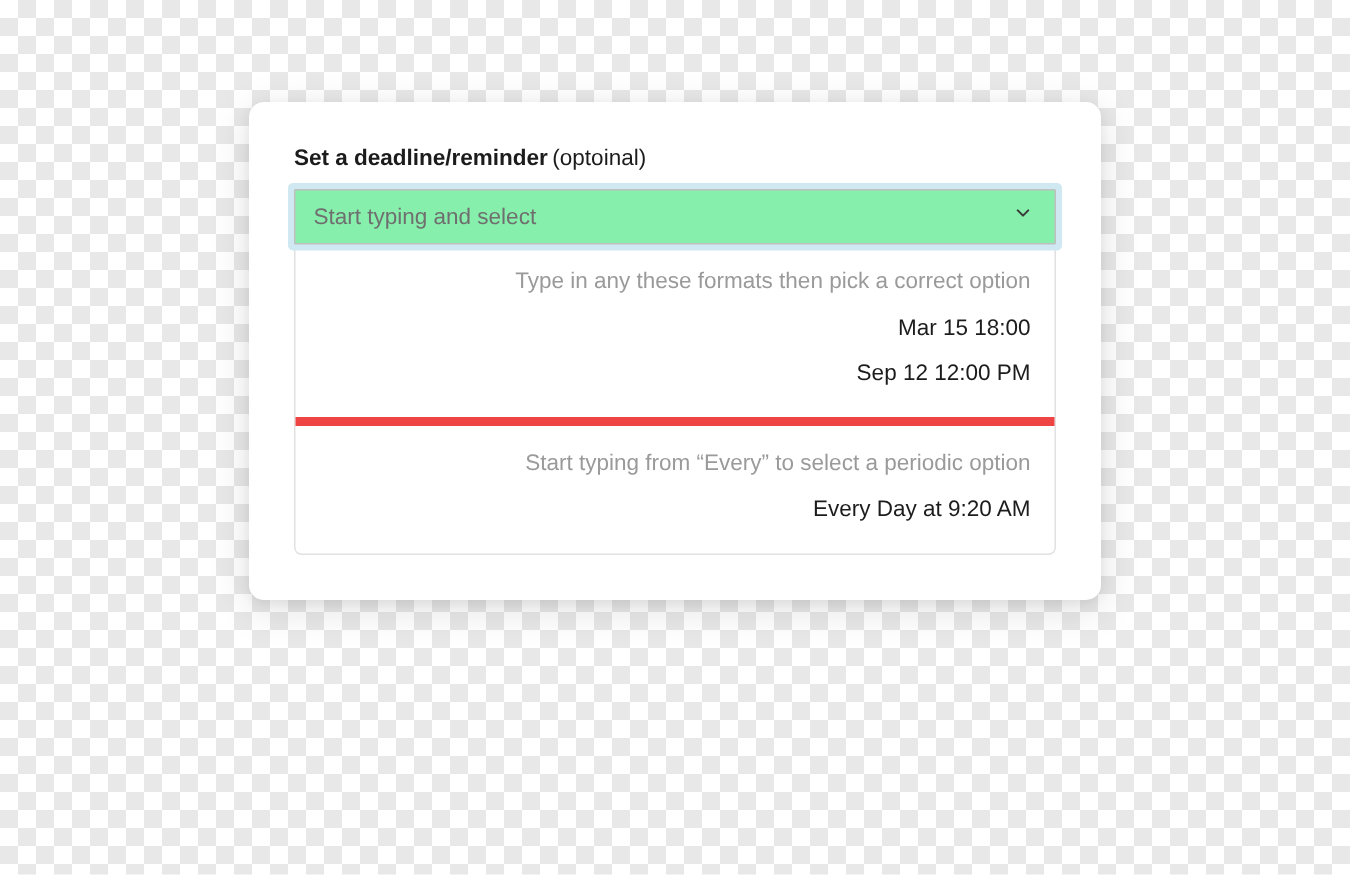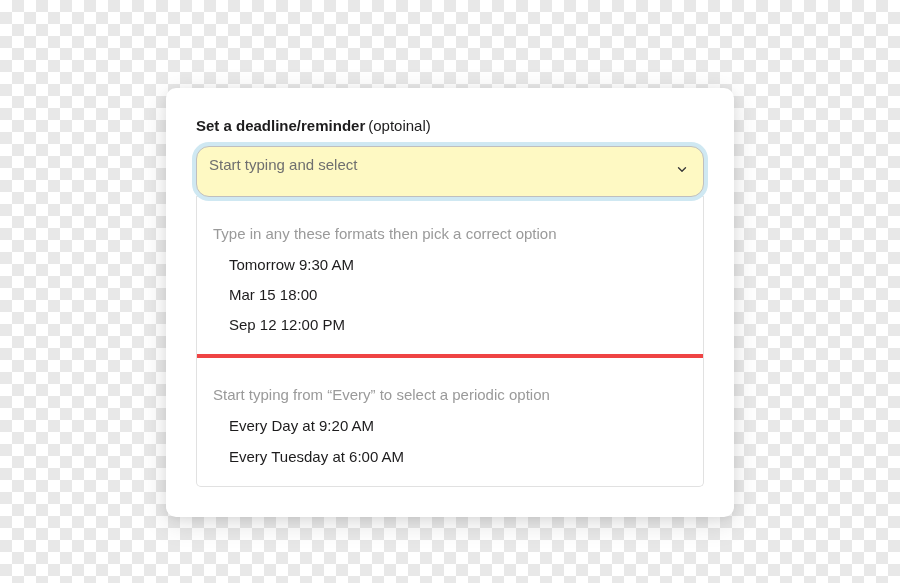--- a/index.html
+++ b/index.html
@@ -23,21 +23,21 @@
         linear-gradient(45deg, transparent 75%, #e8e8e8 75%),
         linear-gradient(-45deg, transparent 75%, #e8e8e8 75%);
       background-size: 24px 24px;
       background-position: 0 0, 0 12px, 12px -12px, -12px 0px;
       background-color: #ffffff;
       z-index: 0;
     }
     .card {
       position: absolute;
       left: 166px;
-      top: 88px;
+      top: 68px;
       width: 568px;
       background: #ffffff;
       border-radius: 10px;
       box-shadow: 0 6px 28px rgba(0,0,0,0.12), 0 2px 8px rgba(0,0,0,0.06);
       padding: 28px 30px 30px 30px;
       z-index: 1;
     }
     .label-row {
       margin-bottom: 10px;
       font-size: 15px;
@@ -49,47 +49,48 @@
     }
     .label-optional {
       font-weight: 400;
       color: #1d1c1d;
       margin-left: 3px;
     }
     .select-box {
       position: relative;
       width: 100%;
       border: 1px solid #bfbfbf;
-      border-radius: 13px;
-      padding: 9px 40px 23px 12px;
+      border-radius: 1px;
+      padding: 9px 40px 9px 12px;
       font-size: 15px;
       color: #6f6f6f;
-      background: #fef9c3;
+      background: #86efac;
       box-shadow: 0 0 0 4px #cfe8f2;
       cursor: pointer;
     }
     .chevron {
       position: absolute;
       right: 14px;
       top: 50%;
       transform: translateY(-50%);
       color: #3a3a3a;
     }
     .dropdown {
       margin-top: -1px;
       border: 1px solid #e1e1e1;
       border-top: 1px solid #e8e8e8;
       border-radius: 0 0 5px 5px;
       background: #fff;
     }
     .section {
-      padding: 28px 16px 14px 16px;
+      padding: 16px 16px 14px 16px;
+      text-align: right;
     }
     .section + .section {
-      border-top: 4px solid #ef4444;
+      border-top: 6px solid #ef4444;
     }
     .section-header {
       font-size: 15px;
       color: #9a9a9a;
       margin-bottom: 8px;
     }
     .option {
       font-size: 15px;
       color: #1d1c1d;
       padding: 5px 0 5px 16px;
@@ -112,23 +113,21 @@
     <span class="chevron">
       <svg width="14" height="14" viewBox="0 0 24 24" fill="none" stroke="currentColor" stroke-width="2.4" stroke-linecap="round" stroke-linejoin="round">
           <polyline points="6 9 12 15 18 9"></polyline>
         </svg>
     </span>
   </div>
 
   <div class="dropdown">
     <div class="section">
       <div class="section-header">Type in any these formats then pick a correct option</div>
-      <div class="option">Tomorrow 9:30 AM</div>
       <div class="option">Mar 15 18:00</div>
       <div class="option">Sep 12 12:00 PM</div>
     </div>
     <div class="section">
       <div class="section-header">Start typing from “Every” to select a periodic option</div>
       <div class="option">Every Day at 9:20 AM</div>
-      <div class="option">Every Tuesday at 6:00 AM</div>
     </div>
   </div>
 </div>
 
 </body></html>

